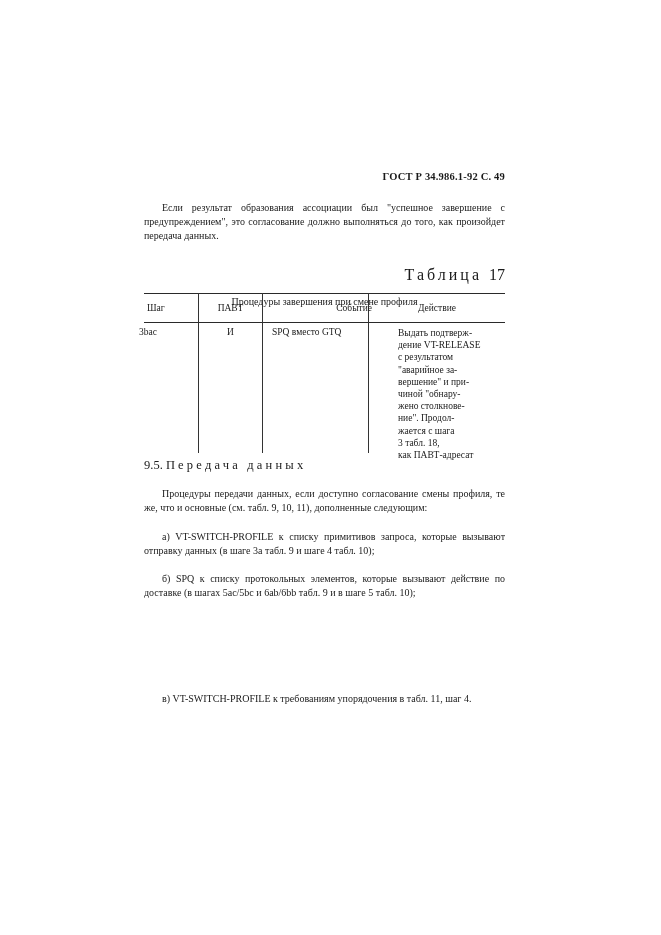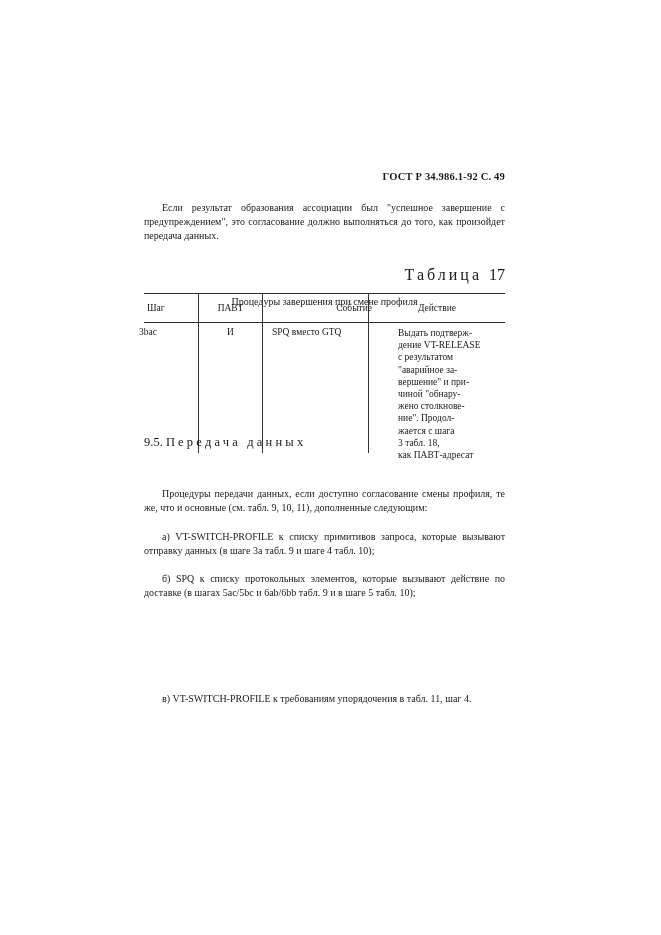--- a/index.html
+++ b/index.html
@@ -11,21 +11,21 @@
   .header { left:380px; top:171px; width:125px; text-align:right; font-size:10.5px; font-weight:bold; letter-spacing:0.2px; }
   .para { left:144px; width:361px; font-size:10px; line-height:14.2px; text-align:justify; }
   .indent { text-indent:18px; }
   .tnum { left:380px; top:266px; width:125px; text-align:right; font-size:16px; letter-spacing:3px; }
   .tnum span.n { letter-spacing:0; }
   .tcaption { left:144px; top:296px; width:361px; text-align:center; font-size:10px; }
   .rule { height:1px; background:#2a2a2a; left:144px; width:361px; }
   .vline { width:1px; background:#333; }
   .cell { font-size:9.5px; line-height:12.2px; }
   .h { text-align:center; }
-  .section { left:144px; top:435px; font-size:12.5px; }
+  .section { left:144px; top:458px; font-size:12.5px; }
   .spaced { letter-spacing:3.2px; }
 </style>
 </head>
 <body>
 
 <div class="abs header">ГОСТ Р 34.986.1-92 С. 49</div>
 
 <div class="abs para indent" style="top:201px;">Если результат образования ассоциации был "успешное завершение с предупреждением", это согласование должно выполняться до того, как произойдет передача данных.</div>
 
 <div class="abs tnum"><span>Таблица</span> <span class="n">17</span></div>

